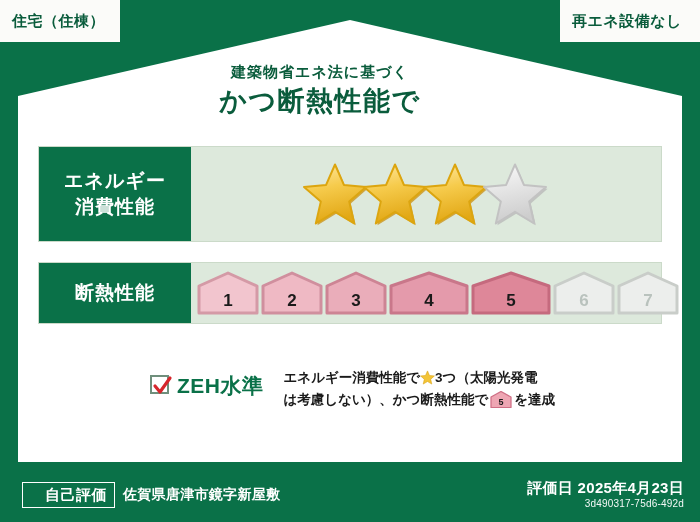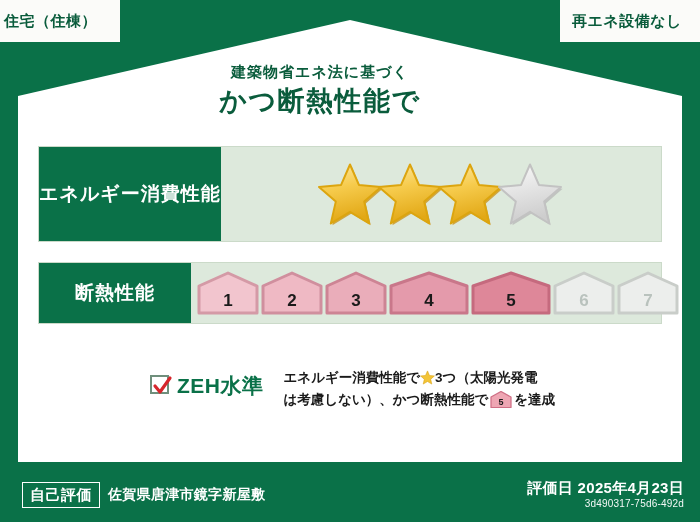--- a/index.html
+++ b/index.html
@@ -37,21 +37,21 @@
     font-size: 15px;
     letter-spacing: 0.5px;
     display: flex;
     align-items: center;
     height: 42px;
     box-sizing: border-box;
   }
   .corner-tag.left {
     left: 0;
     width: 120px;
-    padding-left: 4px;
+    padding-left: 12px;
   }
   .corner-tag.right {
     right: 0;
     width: 140px;
     padding-left: 12px;
     margin-left: 12px;
   }
 
   
   .title-block {
@@ -88,21 +88,21 @@
     box-sizing: border-box;
   }
   #row-energy { top: 146px; height: 96px; }
   #row-insul  { top: 262px; height: 62px; }
 
   .perf-label {
     background: #0a7148;
     color: #ffffff;
     font-weight: bold;
     display: flex;
-    flex-direction: row;
+    flex-direction: column;
     align-items: center;
     justify-content: center;
     box-sizing: border-box;
     flex: 0 0 152px;
   }
   .perf-label .line {
     font-size: 19px;
     letter-spacing: 1px;
     line-height: 26px;
     white-space: nowrap;
@@ -207,21 +207,21 @@
     left: 22px;
     bottom: 14px;
     display: flex;
     align-items: center;
   }
   .self-eval-box {
     border: 1.5px solid #ffffff;
     color: #ffffff;
     font-weight: bold;
     font-size: 15px;
-    padding: 3px 7px 4px 7px;
+    padding: 3px 7px 4px 22px;
     line-height: 17px;
     letter-spacing: 0.5px;
   }
   .address-text {
     color: #ffffff;
     font-size: 14px;
     font-weight: bold;
     margin-left: 8px;
     letter-spacing: 0.3px;
     text-align: right;

